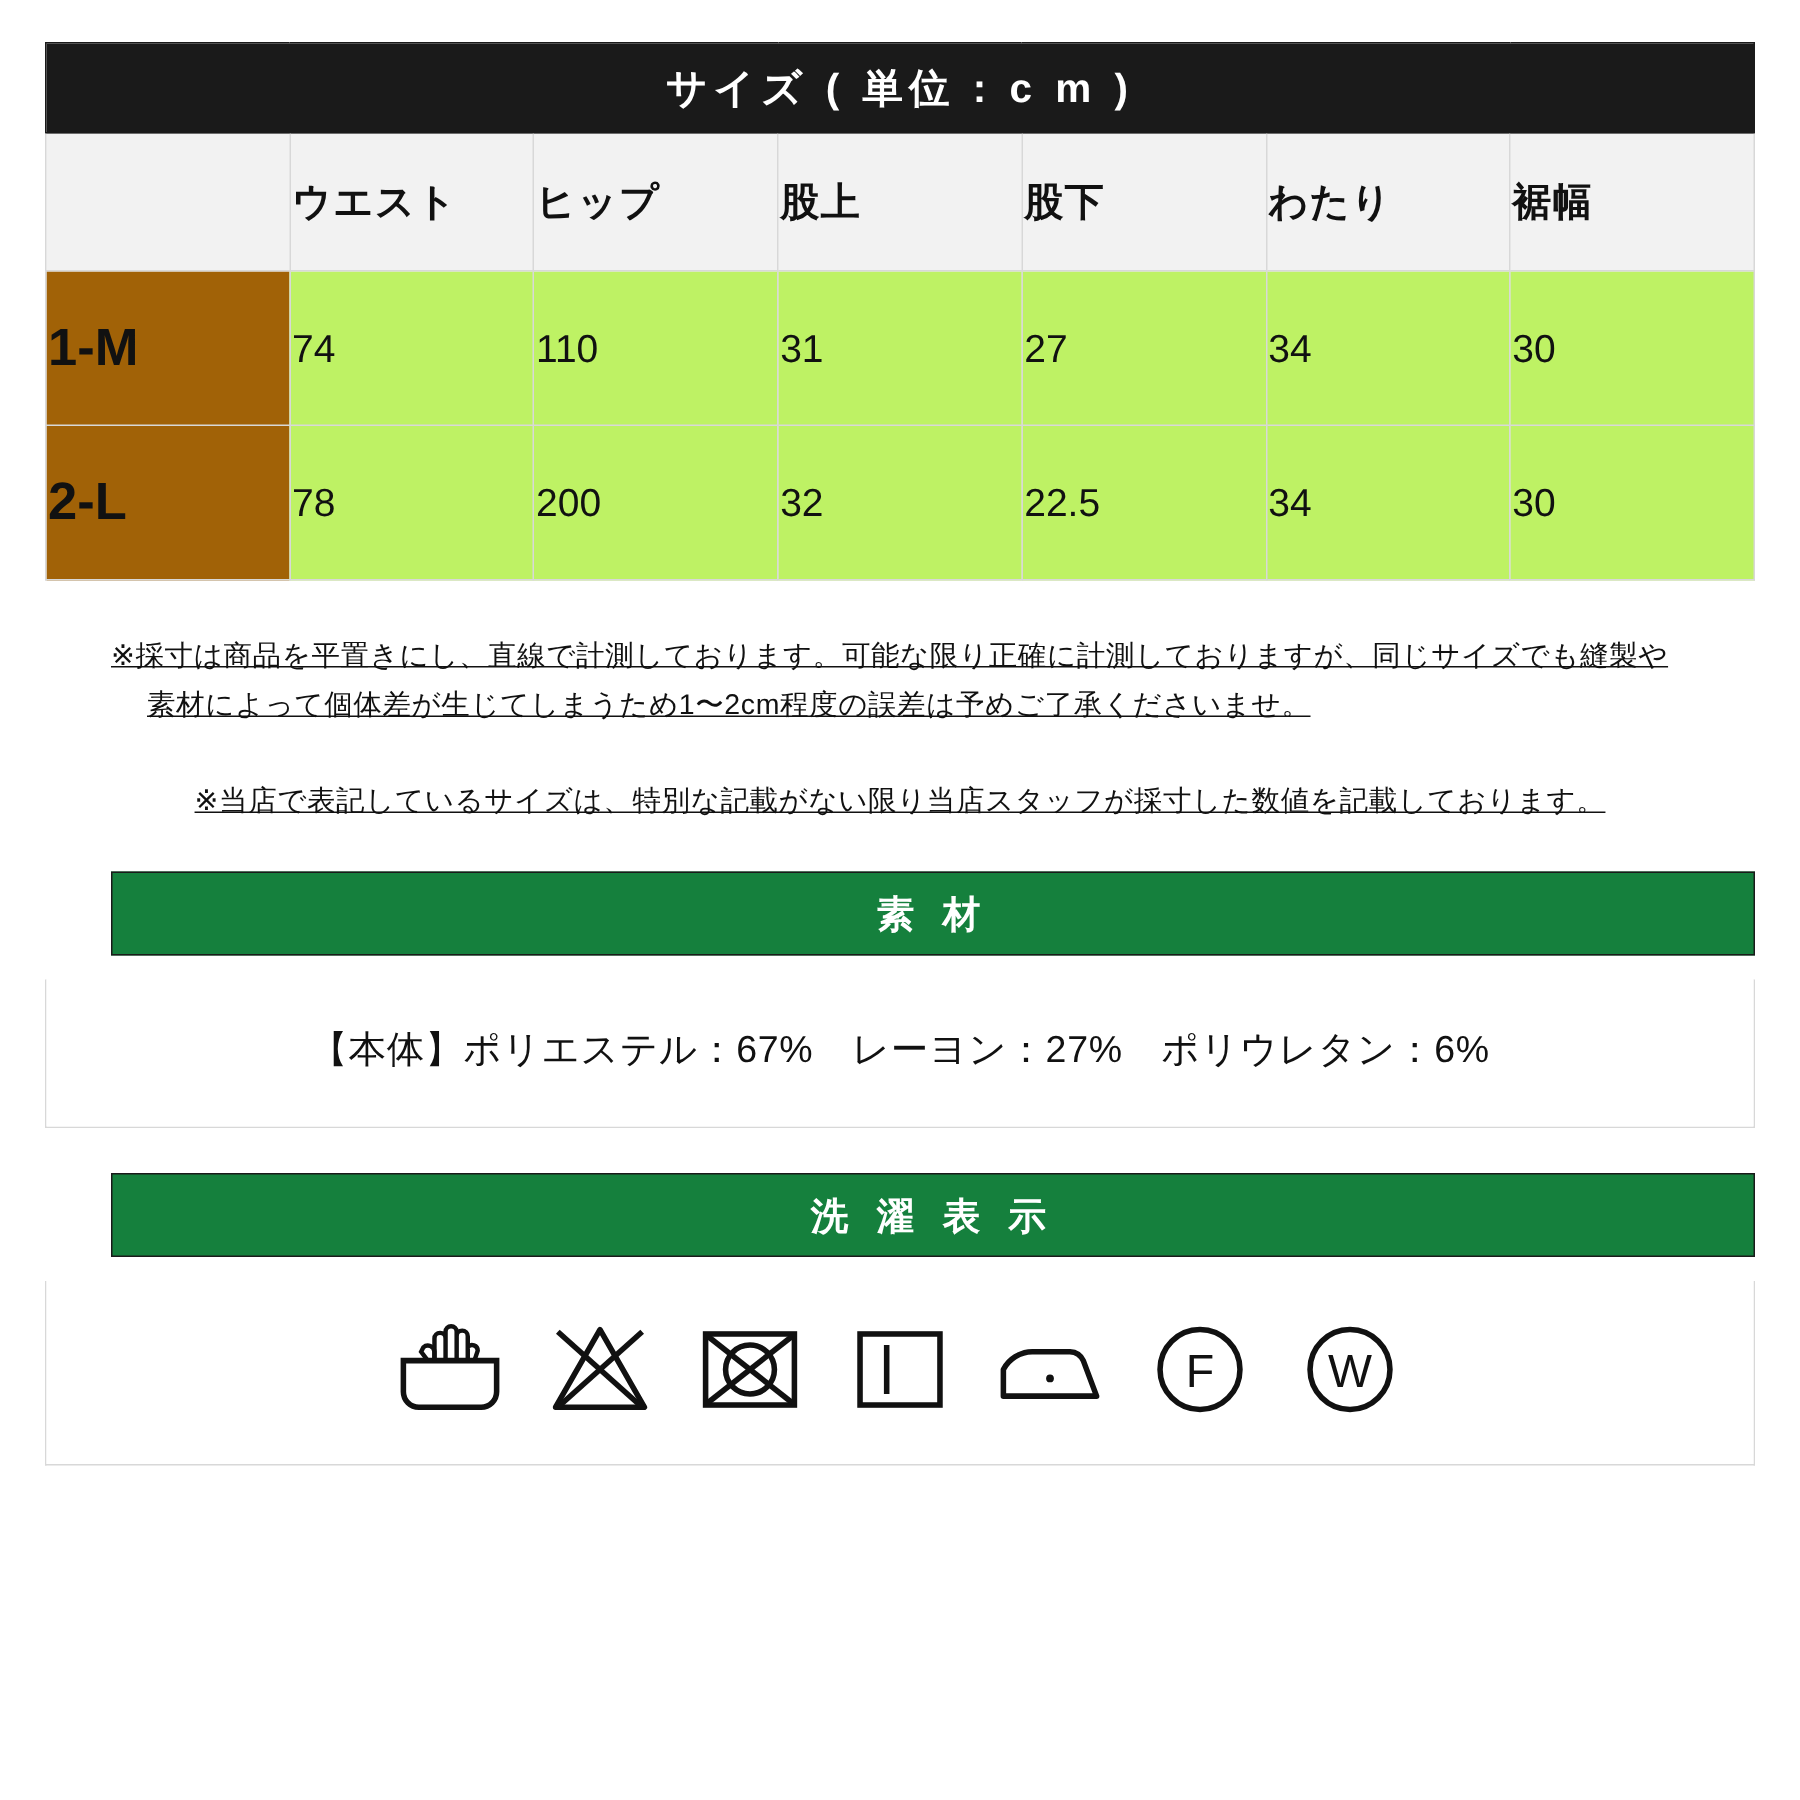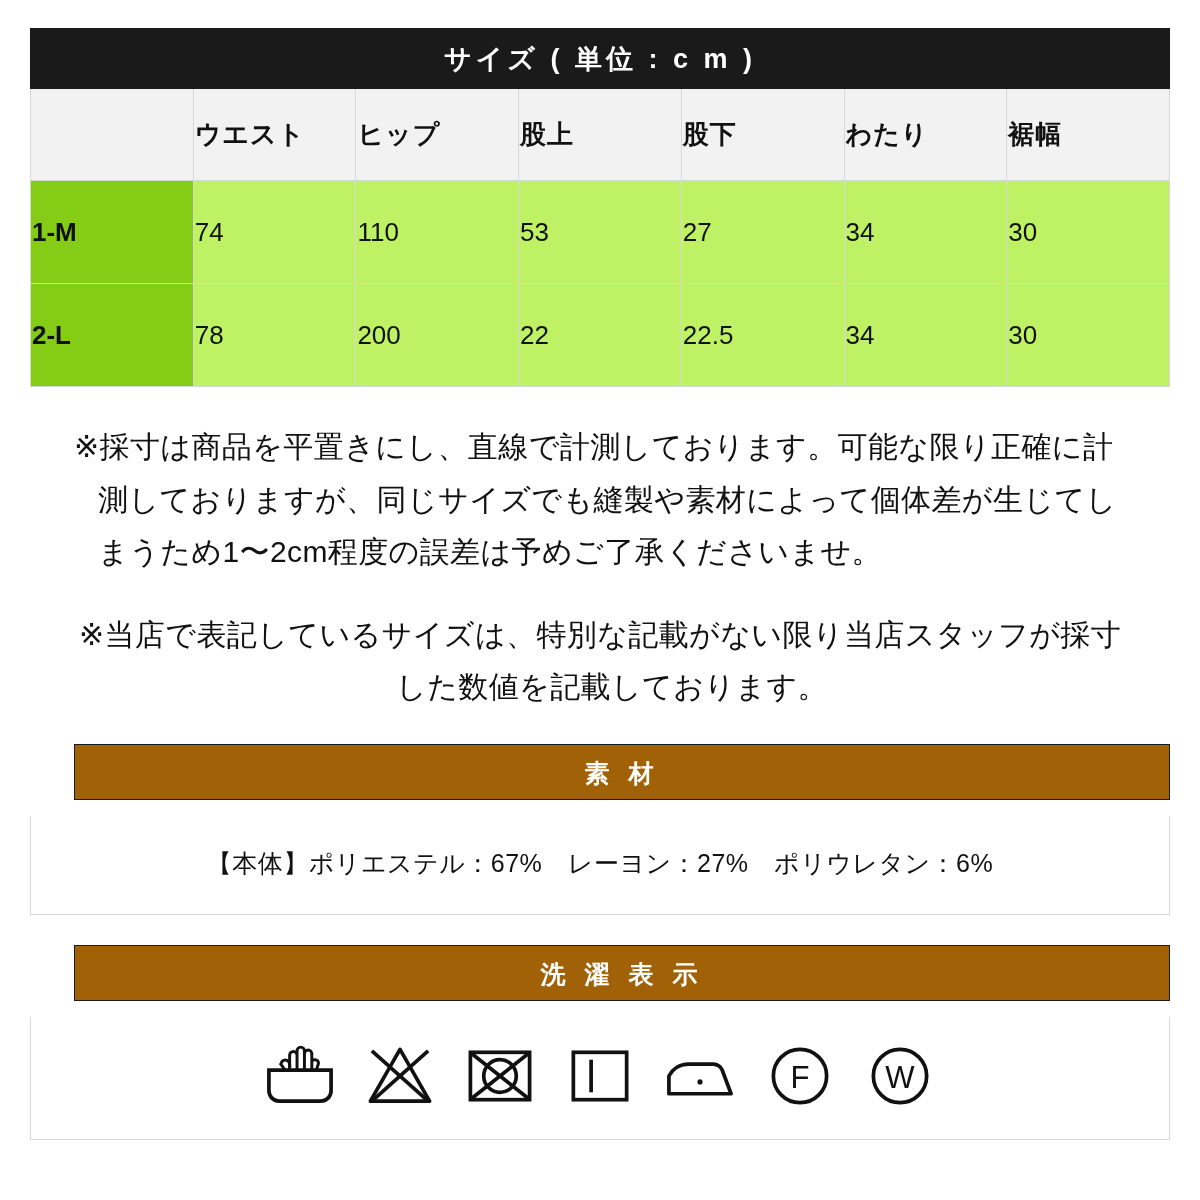--- a/index.html
+++ b/index.html
@@ -43,53 +43,54 @@
     font-size: 26px;
     font-weight: bold;
     letter-spacing: 1px;
   }
   .size-table tbody td {
     height: 103px;
     font-size: 26px;
     background: #bef264;
   }
   .size-table tbody td.rowlabel {
-    background: #84cc16;
-    font-weight: bold;
-    font-size: 26px;
+    background: #a16207;
+    font-weight: bold;
+    font-size: 35px;
   }
   .col-label { width: 130px; }
   .col-data  { width: 168px; }
 
   
   .notes {
     margin: 34px auto 0;
     width: 1140px;
     padding: 0 44px 0 44px;
   }
   .note {
-    font-size: 30px;
+    font-size: 19px;
     line-height: 1.75;
     text-indent: -24px;
     padding-left: 24px;
     margin-bottom: 30px;
     letter-spacing: 0.4px;
+    text-decoration: underline;
   }
   .note:last-child { margin-bottom: 0; text-align: center; }
 
   
   .section {
     width: 1140px;
     margin: 16px auto;
     border: 1px solid #d8d8d8;
     border-top: none;
   }
   .section-wrap { margin-top: 30px; }
   .section-header {
-    background: #a16207;
+    background: #15803d;
     color: #ffffff;
     text-align: center;
     font-size: 25px;
     font-weight: bold;
     letter-spacing: 6px;
     height: 56px;
     line-height: 56px;
     border: 1px solid #1a1a1a;
     margin-left: 44px;
   }
@@ -136,30 +137,30 @@
         <th class="col-data">股下</th>
         <th class="col-data">わたり</th>
         <th class="col-data">裾幅</th>
       </tr>
     </thead>
     <tbody>
       <tr>
         <td class="rowlabel">1-M</td>
         <td>74</td>
         <td>110</td>
-        <td>53</td>
+        <td>31</td>
         <td>27</td>
         <td>34</td>
         <td>30</td>
       </tr>
       <tr>
         <td class="rowlabel">2-L</td>
         <td>78</td>
         <td>200</td>
-        <td>22</td>
+        <td>32</td>
         <td>22.5</td>
         <td>34</td>
         <td>30</td>
       </tr>
     </tbody>
   </table>
 
   <div class="notes">
     <p class="note">※採寸は商品を平置きにし、直線で計測しております。可能な限り正確に計測しておりますが、同じサイズでも縫製や素材によって個体差が生じてしまうため1〜2cm程度の誤差は予めご了承くださいませ。</p>
     <p class="note">※当店で表記しているサイズは、特別な記載がない限り当店スタッフが採寸した数値を記載しております。</p>

